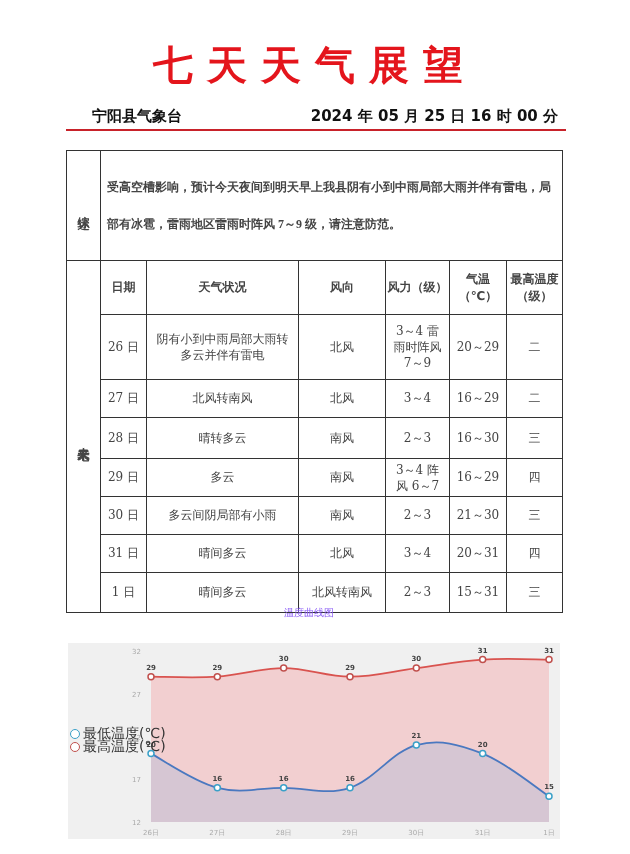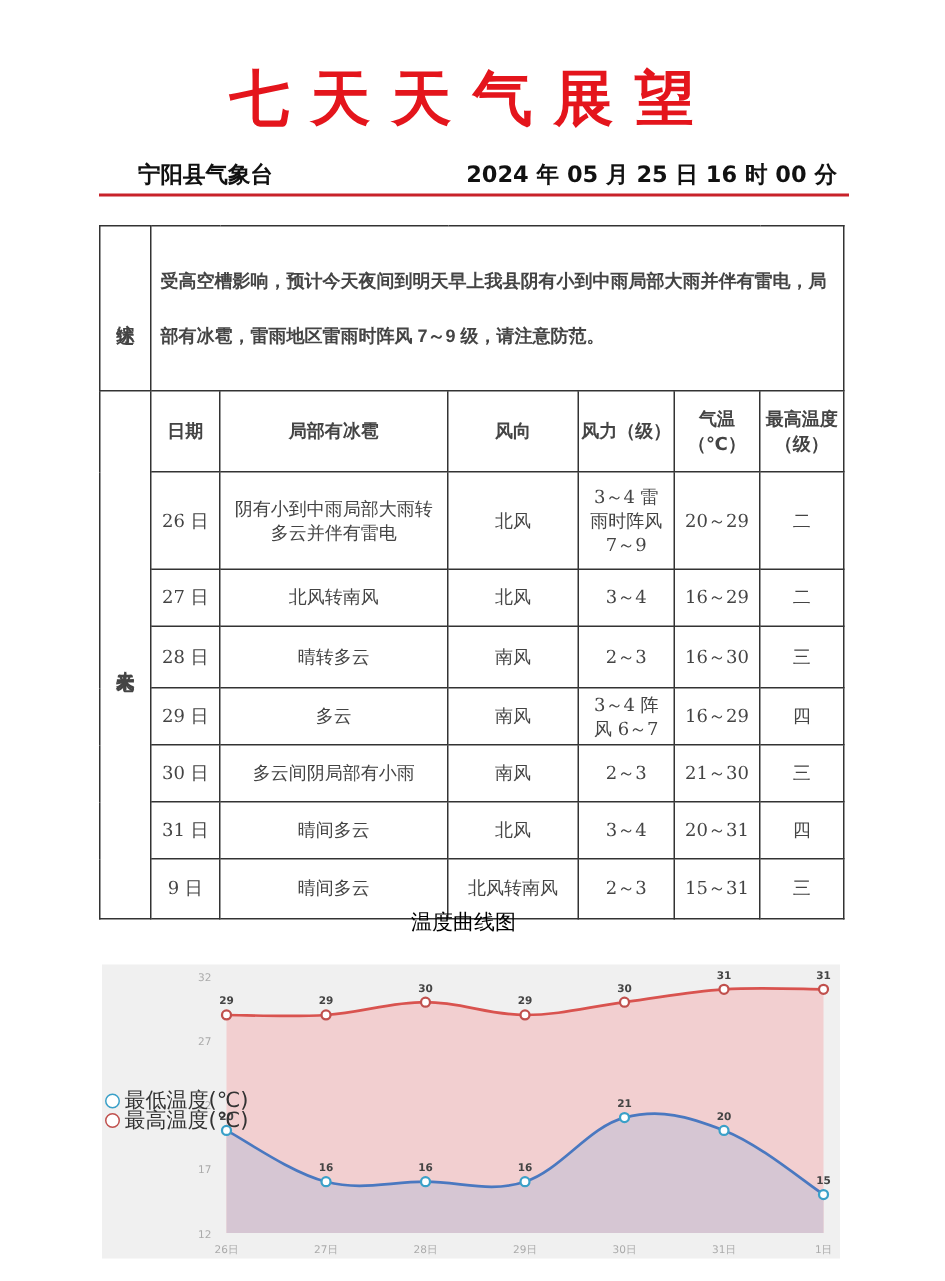--- a/index.html
+++ b/index.html
@@ -5,25 +5,25 @@
   html, body { margin:0; padding:0; background:#ffffff; }
   body { width:630px; height:854px; position:relative; overflow:hidden; font-family:"DejaVu Serif", serif; color:#222; }
   .title { position:absolute; left:0; top:38px; width:630px; text-align:center; font-family:"DejaVu Serif", serif; font-weight:bold; font-size:40px; color:#e4151c; letter-spacing:14px; }
   .sub-left { position:absolute; left:92px; top:107px; font-family:"DejaVu Sans", sans-serif; font-weight:bold; font-size:15px; color:#111; }
   .sub-right { position:absolute; right:72px; top:107px; font-family:"DejaVu Sans", sans-serif; font-weight:bold; font-size:15px; color:#111; }
   .red-rule { position:absolute; left:66px; top:129px; width:500px; height:2px; background:#c8222a; }
 
   table.fc { position:absolute; left:66px; top:150px; width:496px; border-collapse:collapse; table-layout:fixed; font-family:"DejaVu Serif", serif; }
   table.fc td { border:1px solid #333; text-align:center; vertical-align:middle; padding:0; font-size:12px; color:#444; }
   .side { font-family:"DejaVu Sans", sans-serif; font-weight:bold; font-size:14px; color:#111; line-height:20px; }
-  .summary { text-align:left !important; font-family:Liberation Sans, sans-serif; font-weight:bold; font-size:13px; color:#111; line-height:37px; padding:2px 6px !important; }
+  .summary { text-align:left !important; font-family:Liberation Serif, serif; font-weight:bold; font-size:13px; color:#111; line-height:37px; padding:2px 6px !important; }
   .hdr { font-family:"DejaVu Sans", sans-serif; font-weight:bold; font-size:12px; color:#111; line-height:17px; }
   .cell-small { line-height:16px; }
 
-  .chart-caption { position:absolute; left:0; width:618px; top:606px; text-align:center; font-size:14px; color:#000000; }
+  .chart-caption { position:absolute; left:0; width:618px; top:606px; text-align:center; font-size:10px; color:#8b5cf6; }
   .chart-wrap { position:absolute; left:68px; top:643px; width:492px; height:196px; background:#f0f0f0; }
   .legend { position:absolute; left:2px; top:84px; font-family:"DejaVu Sans", sans-serif; font-size:14px; color:#333; }
   .legend-row { display:flex; align-items:center; height:13px; }
   .legend-dot { width:8px; height:8px; border-radius:50%; border:1.5px solid; margin-right:3px; background:#fff; }
 </style>
 </head>
 <body>
 
 <div class="title">七天天气展望</div>
 <div class="sub-left">宁阳县气象台</div>
@@ -41,21 +41,21 @@
       <col style="width:56px">
   </colgroup>
   <tbody>
       <tr style="height:110px">
     <td class="side"><span style="writing-mode:vertical-rl;letter-spacing:2px">综述</span></td>
     <td colspan="6" class="summary">受高空槽影响，预计今天夜间到明天早上我县阴有小到中雨局部大雨并伴有雷电，局部有冰雹，雷雨地区雷雨时阵风 7～9 级，请注意防范。</td>
   </tr>
   <tr style="height:54px">
     <td rowspan="8" class="side"><span style="writing-mode:vertical-rl;letter-spacing:1px">未来七天</span></td>
     <td class="hdr">日期</td>
-    <td class="hdr">局部有冰雹</td>
+    <td class="hdr">天气状况</td>
     <td class="hdr">风向</td>
     <td class="hdr">风力（级）</td>
     <td class="hdr" style="padding:3px 6px">气温（℃）</td>
     <td class="hdr" style="padding:0 3px">最高温度（级）</td>
   </tr>
   <tr style="height:51px">
     <td>26 日</td>
     <td class="cell-small" style="padding:16px 4px">阴有小到中雨局部大雨转多云并伴有雷电</td>
     <td>北风</td>
     <td class="cell-small" style="padding:0 6px">3～4 雷雨时阵风 7～9</td>
@@ -96,21 +96,21 @@
   </tr>
   <tr style="height:38px">
     <td>31 日</td>
     <td>晴间多云</td>
     <td>北风</td>
     <td>3～4</td>
     <td>20～31</td>
     <td>四</td>
   </tr>
   <tr style="height:40px">
-    <td>9 日</td>
+    <td>1 日</td>
     <td>晴间多云</td>
     <td>北风转南风</td>
     <td>2～3</td>
     <td>15～31</td>
     <td>三</td>
   </tr>
 </tbody>
   </table>
 
 <div class="chart-caption">温度曲线图</div>

